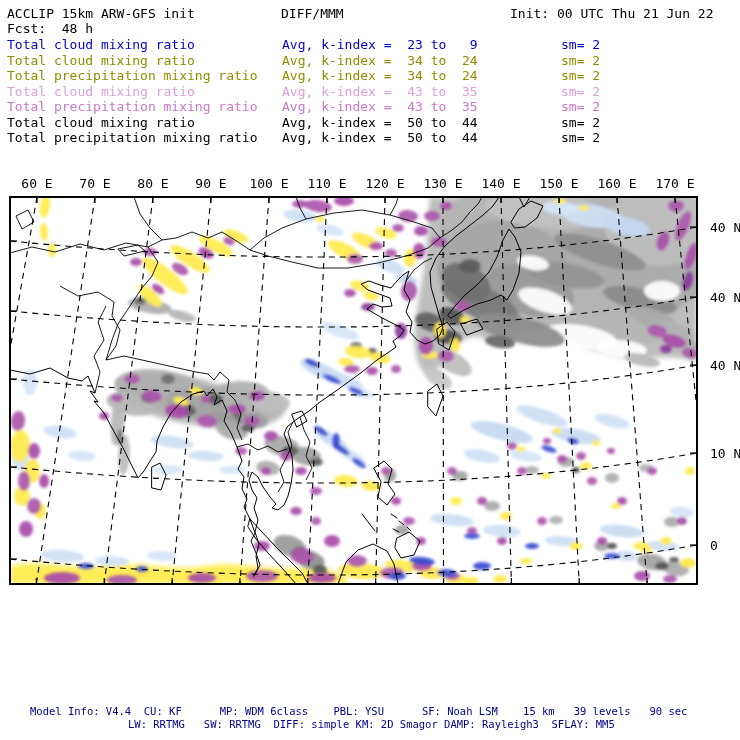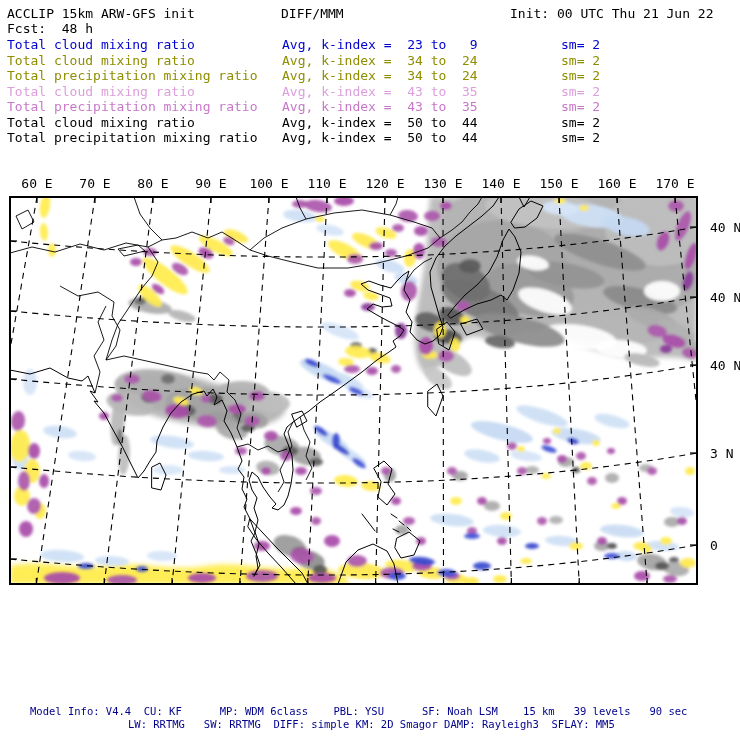--- a/index.html
+++ b/index.html
@@ -59,21 +59,21 @@
       <span style="position: absolute; left: 561px; white-space: pre;">sm= 2</span>
     </div>
     <div class="row" style="top: 130px; color: rgb(0, 0, 0);">
       <span style="position: absolute; left: 7px; white-space: pre;">Total precipitation mixing ratio</span>
       <span style="position: absolute; left: 282px; white-space: pre;">Avg, k-index =  50 to  44</span>
       <span style="position: absolute; left: 561px; white-space: pre;">sm= 2</span>
     </div>
   </div>
 
 <div id="lon-labels" class="abs" style="top:176px;left:0;width:740px;height:16px"><span style="left: 37px;">60 E</span><span style="left: 95px;">70 E</span><span style="left: 153px;">80 E</span><span style="left: 211px;">90 E</span><span style="left: 269px;">100 E</span><span style="left: 327px;">110 E</span><span style="left: 385px;">120 E</span><span style="left: 443px;">130 E</span><span style="left: 501px;">140 E</span><span style="left: 559px;">150 E</span><span style="left: 617px;">160 E</span><span style="left: 675px;">170 E</span></div>
-<div id="lat-labels" class="abs" style="top:0;left:710px;width:30px;height:740px"><span style="top: 227px;">40 N</span><span style="top: 297px;">40 N</span><span style="top: 365px;">40 N</span><span style="top: 453px;">3 N</span><span style="top: 545px;">0</span></div>
+<div id="lat-labels" class="abs" style="top:0;left:710px;width:30px;height:740px"><span style="top: 227px;">40 N</span><span style="top: 297px;">40 N</span><span style="top: 365px;">40 N</span><span style="top: 453px;">10 N</span><span style="top: 545px;">0</span></div>
 
 <svg id="map-svg" width="740" height="740" viewBox="0 0 740 740">
   <defs>
     <filter id="soft" x="-30%" y="-30%" width="160%" height="160%">
         <feGaussianBlur stdDeviation="1.4"></feGaussianBlur>
       </filter>
     <filter id="soft2" x="-20%" y="-20%" width="140%" height="140%">
         <feGaussianBlur stdDeviation="2.6"></feGaussianBlur>
       </filter>
     <clipPath id="mapclip">

